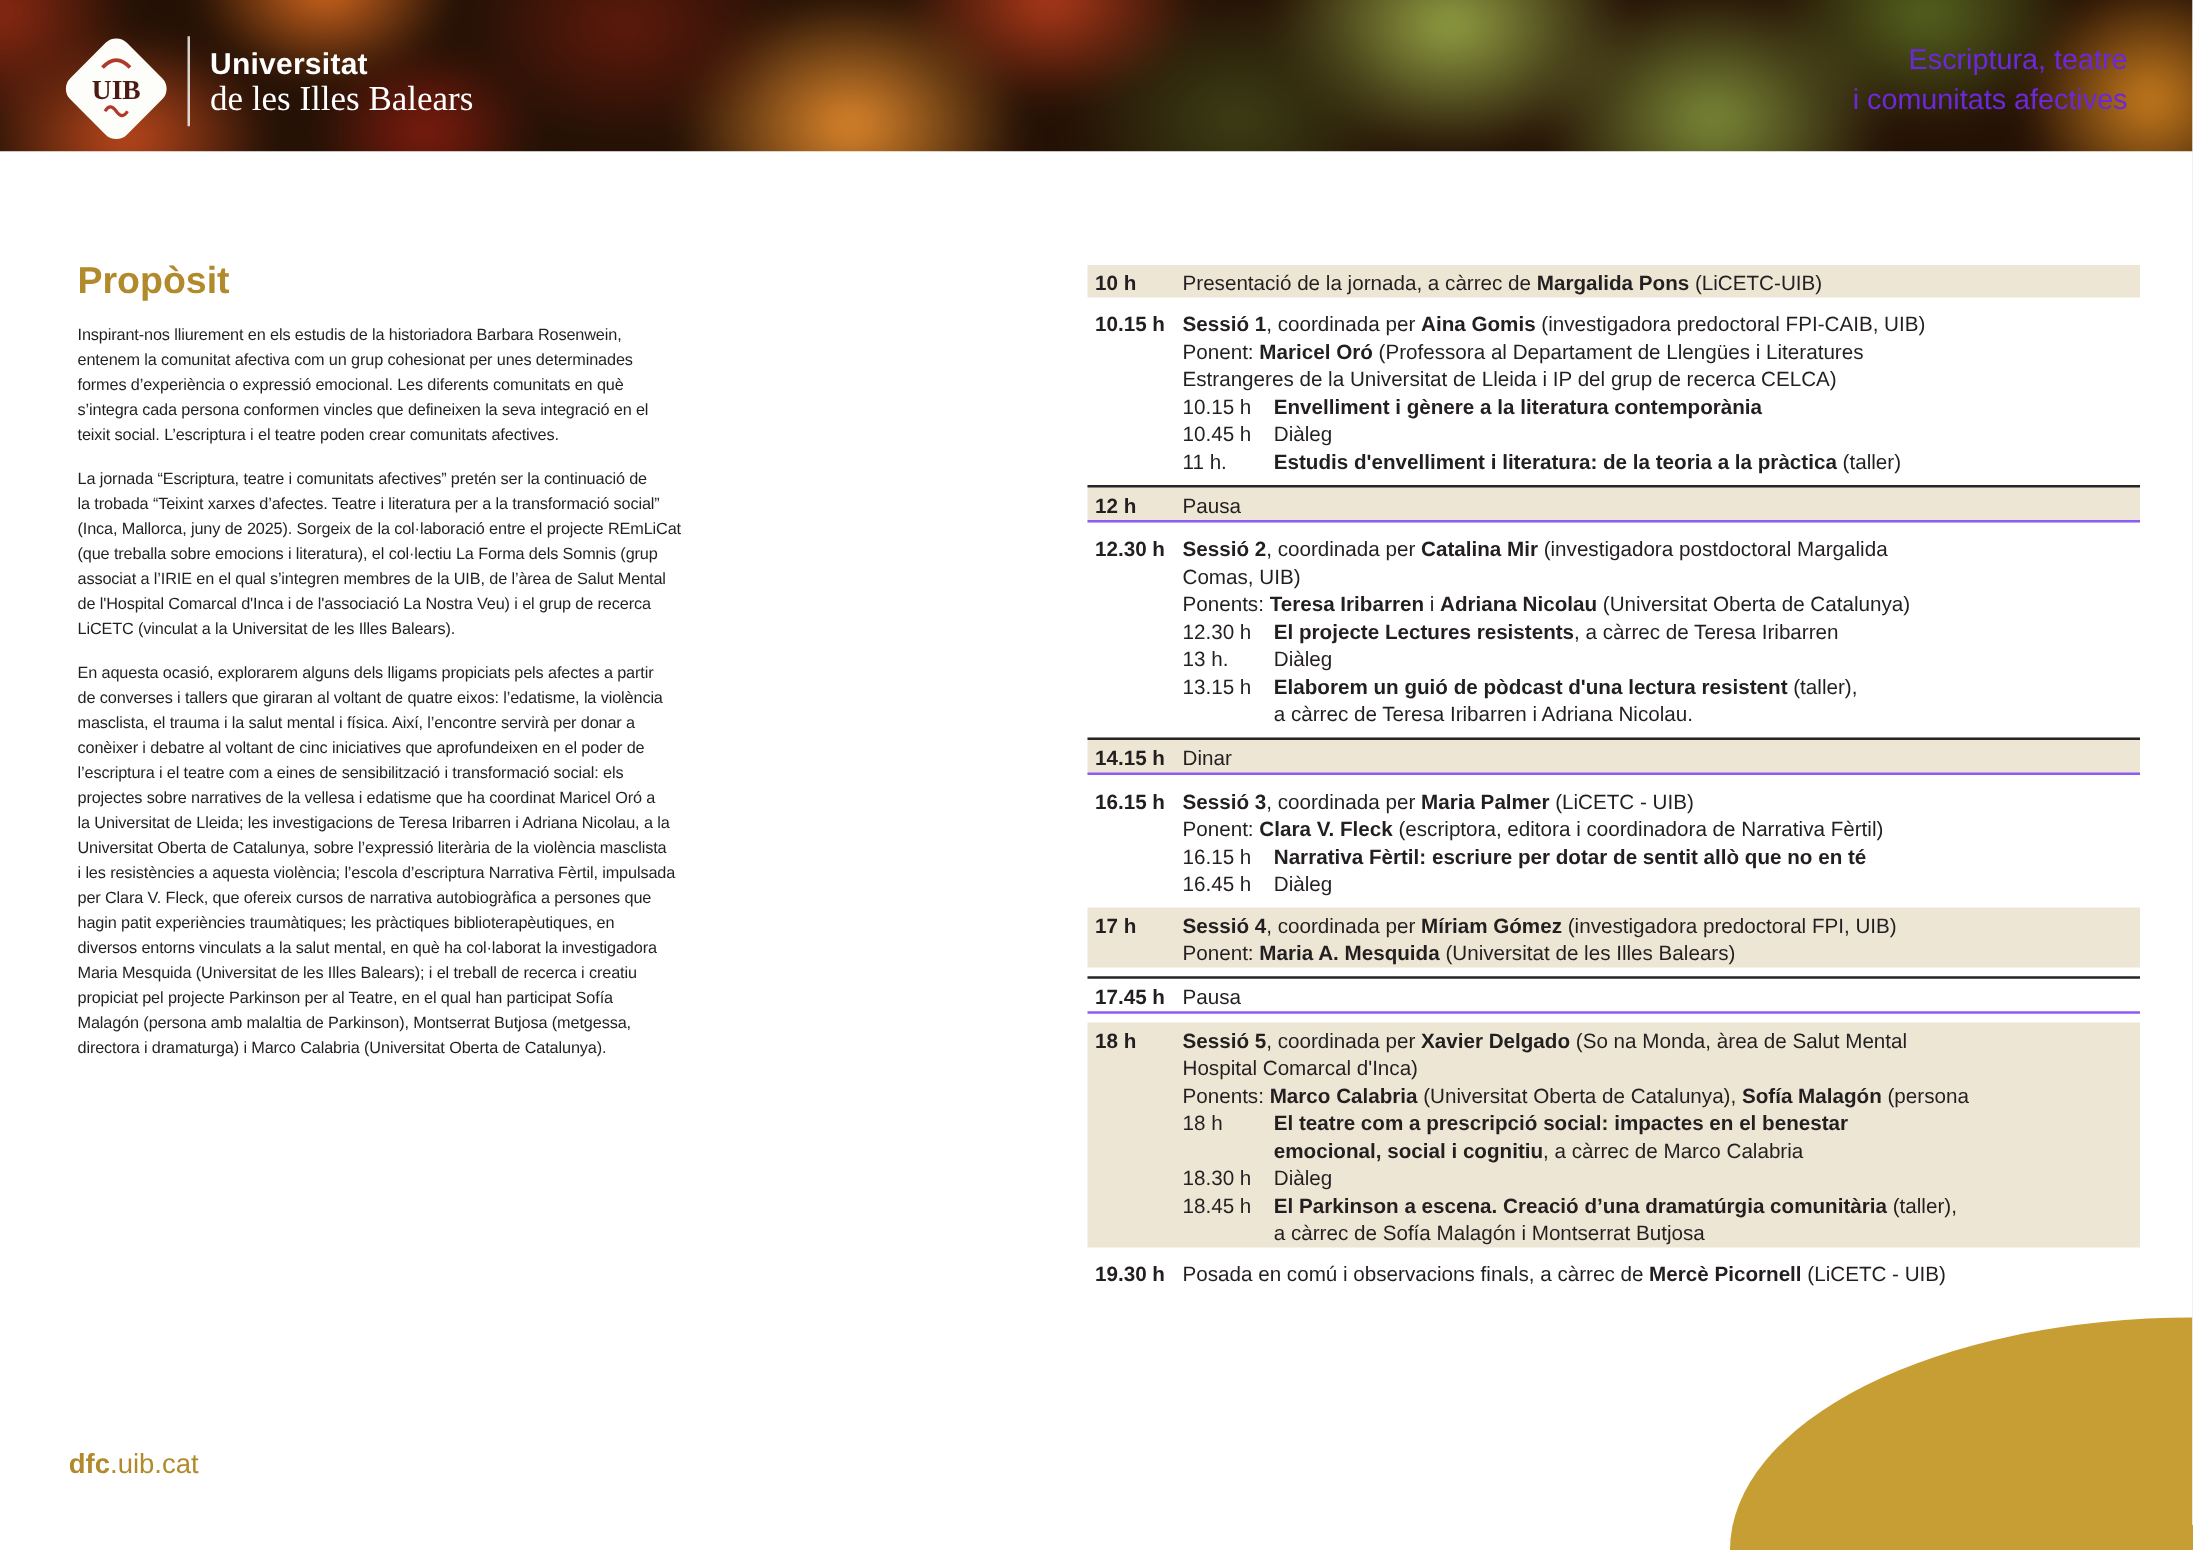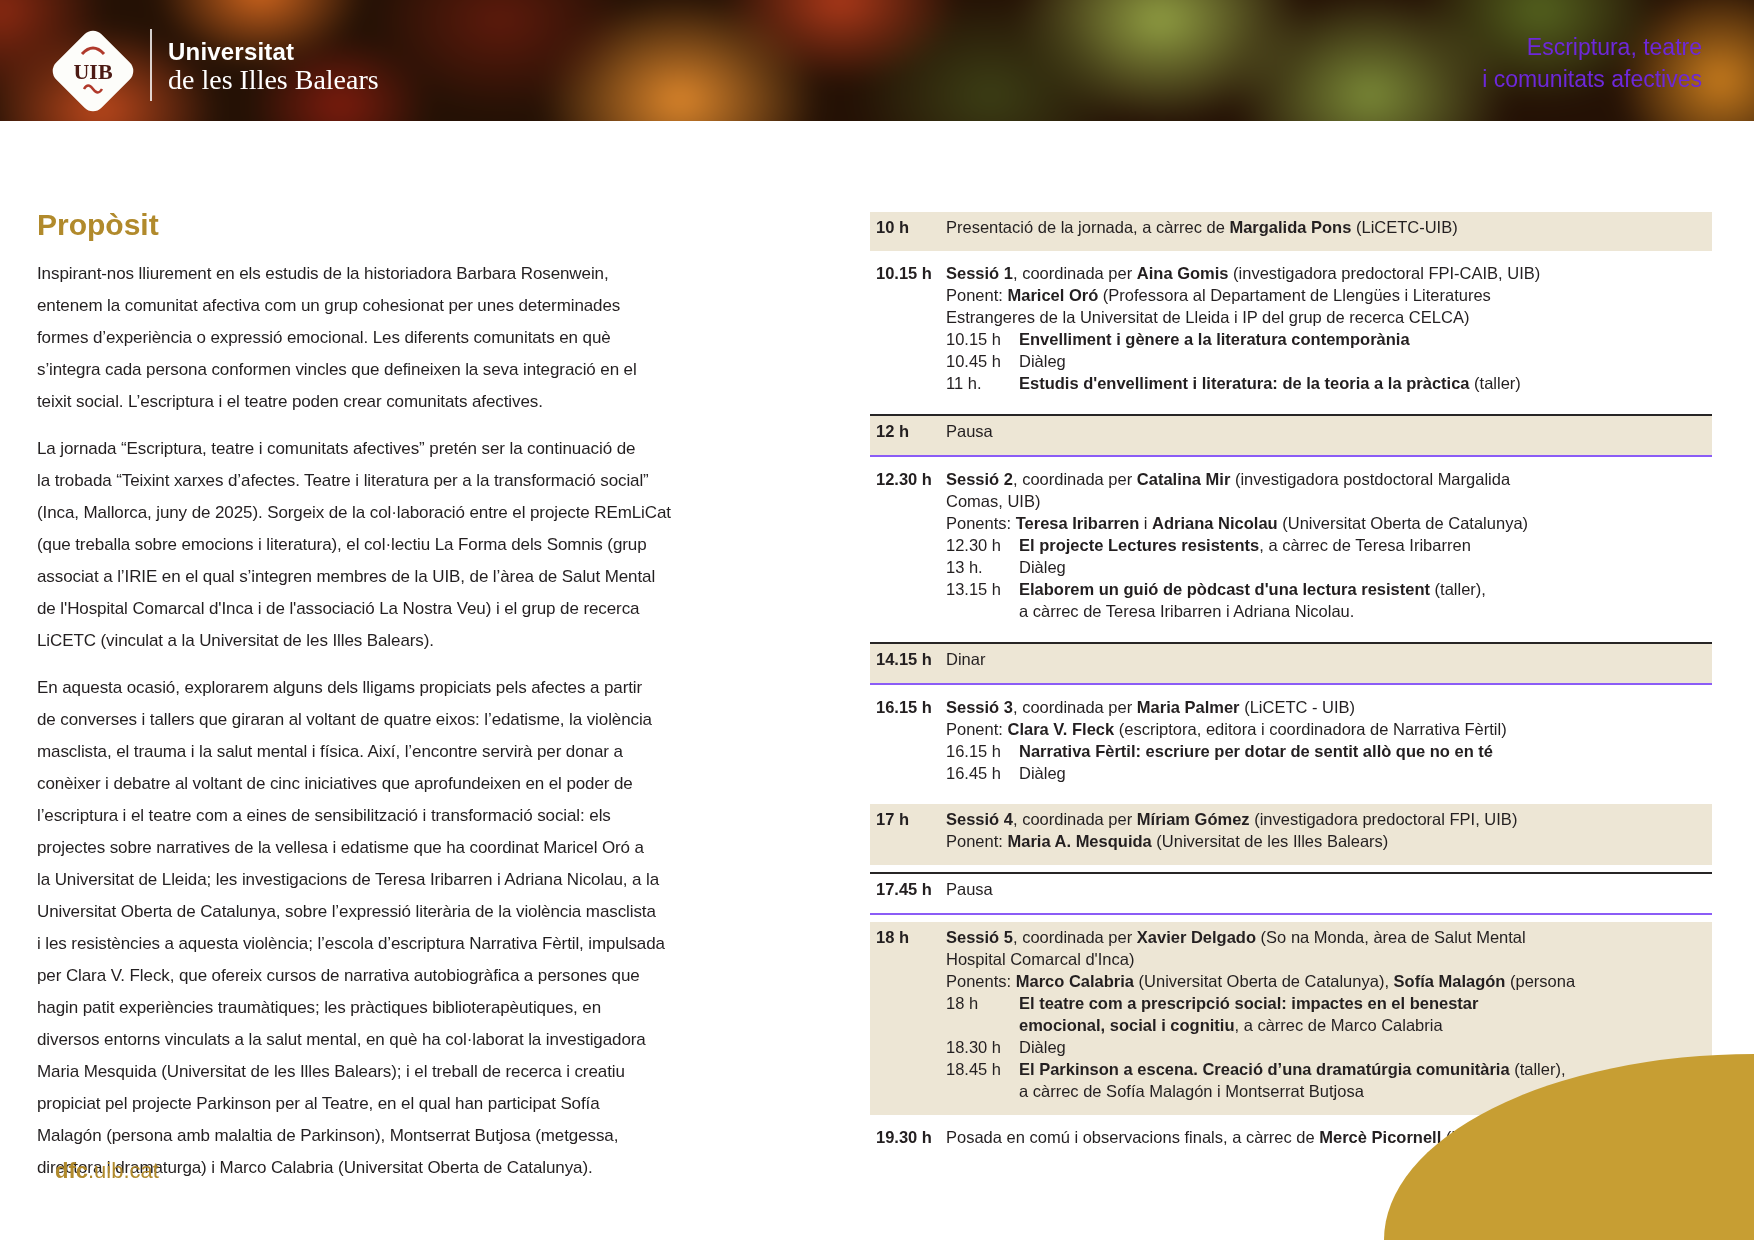--- a/index.html
+++ b/index.html
@@ -29,27 +29,27 @@
   .diamond-inner{position:absolute;left:0;top:0;width:64px;height:64px;transform:rotate(-45deg);
            display:flex;align-items:center;justify-content:center;}
   .logo-sep{position:absolute;left:150px;top:29px;width:2px;height:72px;background:rgba(255,255,255,.8);}
   .uni-name{position:absolute;left:168px;top:37px;color:#ffffff;}
   .uni-name .l1{font-size:24px;font-weight:bold;line-height:30px;letter-spacing:.2px;}
   .uni-name .l2{font-family:"Liberation Serif",serif;font-size:28px;line-height:26px;}
   .banner-title{position:absolute;right:52px;top:31px;text-align:right;color:#6d28d9;
            font-size:23px;line-height:32px;font-weight:normal;}
 
   
-  .intro{position:absolute;left:37px;top:208px;width:708px;}
+  .intro{position:absolute;left:62px;top:208px;width:708px;}
   .intro h1{margin:0 0 16px 0;font-size:30px;line-height:34px;color:#b18a2c;font-weight:bold;}
-  .intro p{margin:0 0 15px 0;font-size:17px;line-height:32px;white-space:pre-line;letter-spacing:-0.1px;}
+  .intro p{margin:0 0 15px 0;font-size:13px;line-height:20px;white-space:pre-line;letter-spacing:-0.1px;}
 
   
   .schedule{position:absolute;left:870px;top:212px;width:842px;font-size:16.5px;line-height:22px;}
-  .srow{display:grid;grid-template-columns:70px 1fr;padding:4px 8px 13px 6px;margin-bottom:7px;
+  .srow{display:grid;grid-template-columns:70px 1fr;padding:4px 8px 0 6px;margin-bottom:7px;
         box-sizing:border-box;}
   .srow.hl{background:#ede6d5;}
   .srow.lined{border-top:2px solid #272525;border-bottom:2px solid #8b5cf6;}
   .rtime{font-weight:bold;}
   .sline{min-height:22px;}
   .item{display:grid;grid-template-columns:73px 1fr;}
   .icont{padding-left:73px;}
   .schedule b{font-weight:bold;}
 
   

